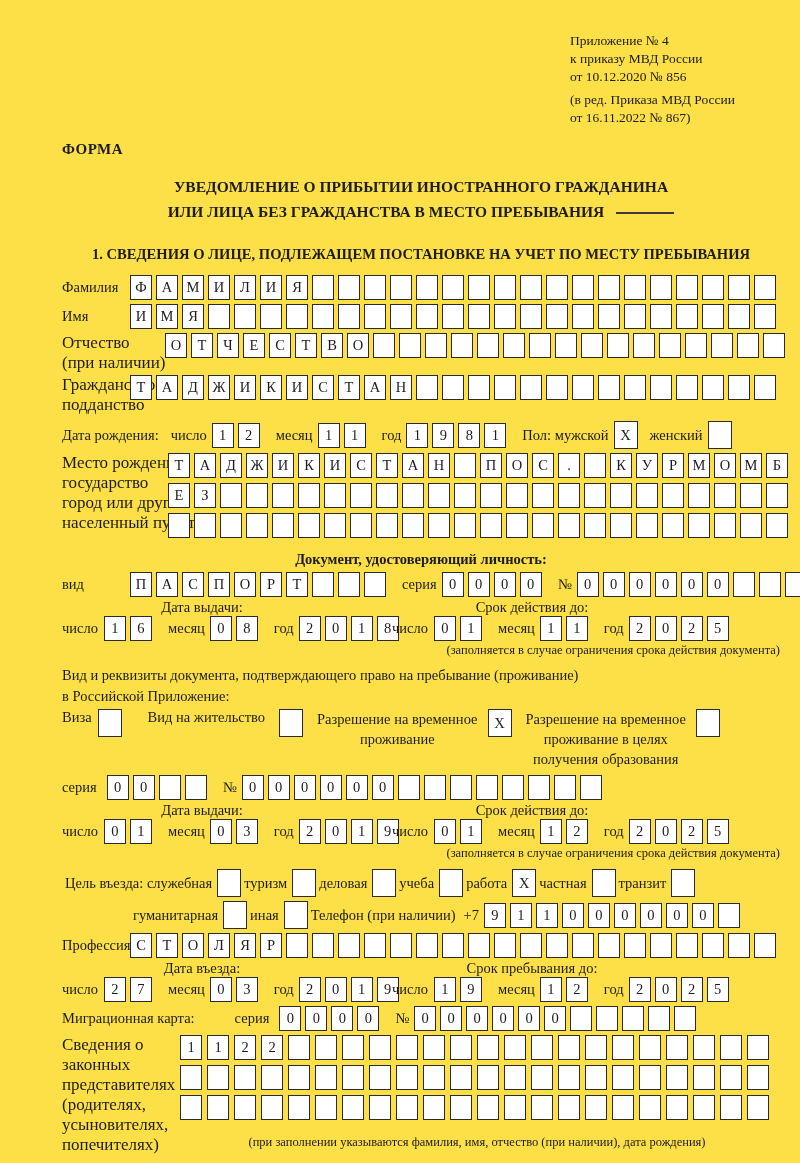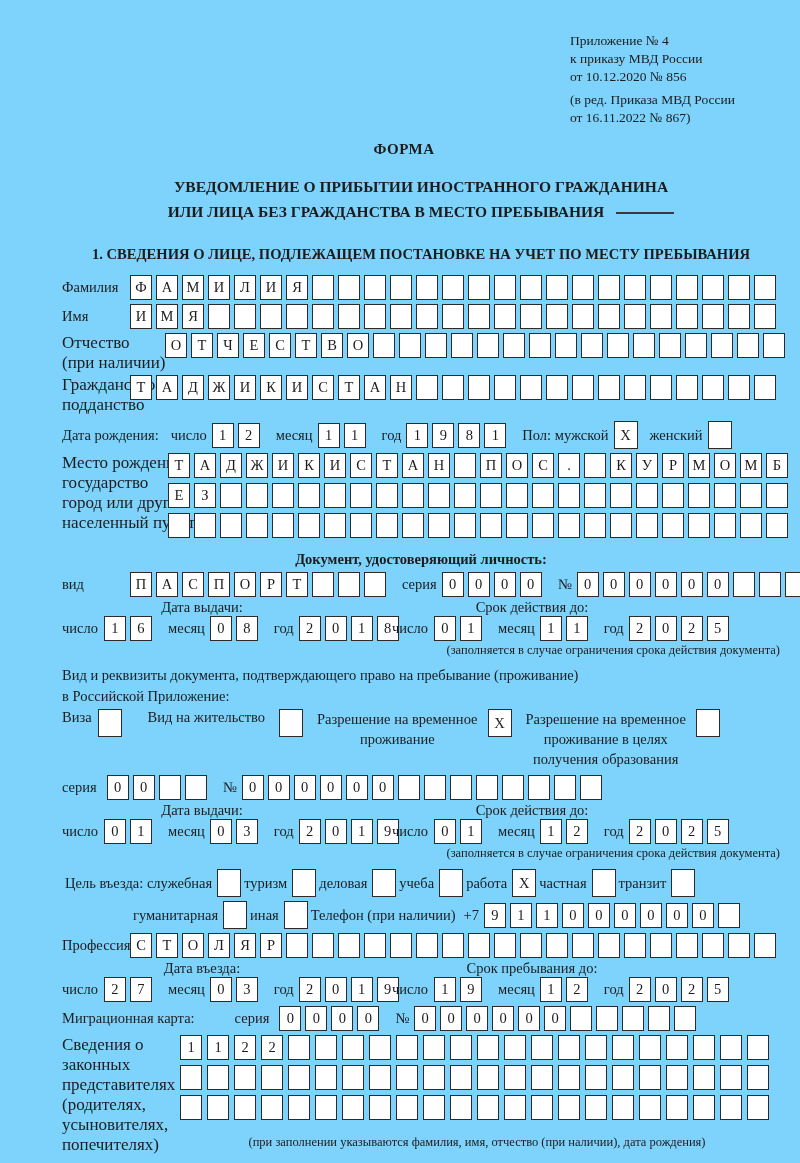--- a/index.html
+++ b/index.html
@@ -1,23 +1,23 @@
 <!DOCTYPE html>
 <html><head>
 <meta charset="utf-8">
 <style>
   html,body { margin:0; padding:0; background:#ffffff; }
   .page {
-    position:relative; width:800px; height:1163px; background:#7dd3fc;
+    position:relative; width:800px; height:1163px; background:#fde047;
     font-family:"Liberation Serif","DejaVu Serif",serif; color:#1c1c1c;
     box-sizing:border-box; padding:32px 20px 0 62px; overflow:hidden;
   }
   .hdr { margin-left:508px; font-size:13.5px; line-height:18px; }
   .hdr .rev { margin-top:5px; }
-  .forma { text-align:center; padding-right:34px; font-weight:bold; font-size:15px; margin-top:14px; letter-spacing:.5px; }
+  .forma { text-align:left; padding-right:34px; font-weight:bold; font-size:15px; margin-top:14px; letter-spacing:.5px; }
   .title { text-align:center; font-weight:bold; font-size:15.5px; line-height:25px; margin-top:16px; }
   .blank { display:inline-block; width:58px; height:2px; background:#3a3a3a; margin-left:12px; transform:translateY(-3px); }
   .sec { text-align:center; font-weight:bold; font-size:14.6px; margin-top:22px; }
 
   .r { display:flex; align-items:center; white-space:nowrap; }
   .r.top { align-items:flex-start; }
   .lbl { font-size:14.5px; }
   .lbl2 { font-size:17px; line-height:20px; display:flex; flex-direction:column; }
   .w68 { width:68px; flex:0 0 68px; }
   .w103 { width:103px; flex:0 0 103px; }

